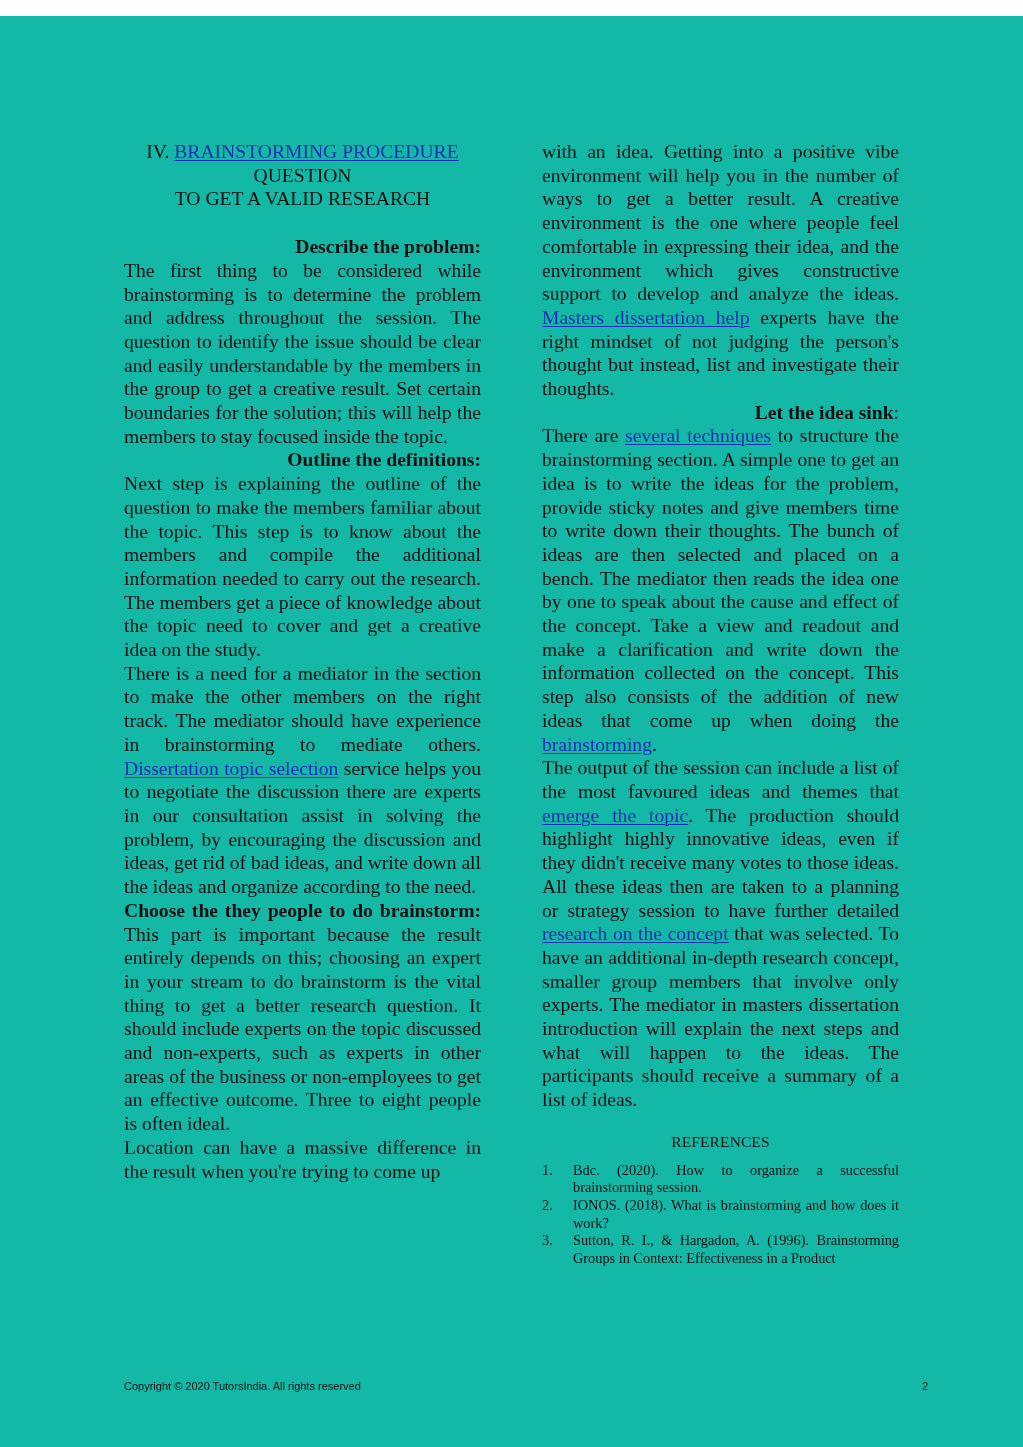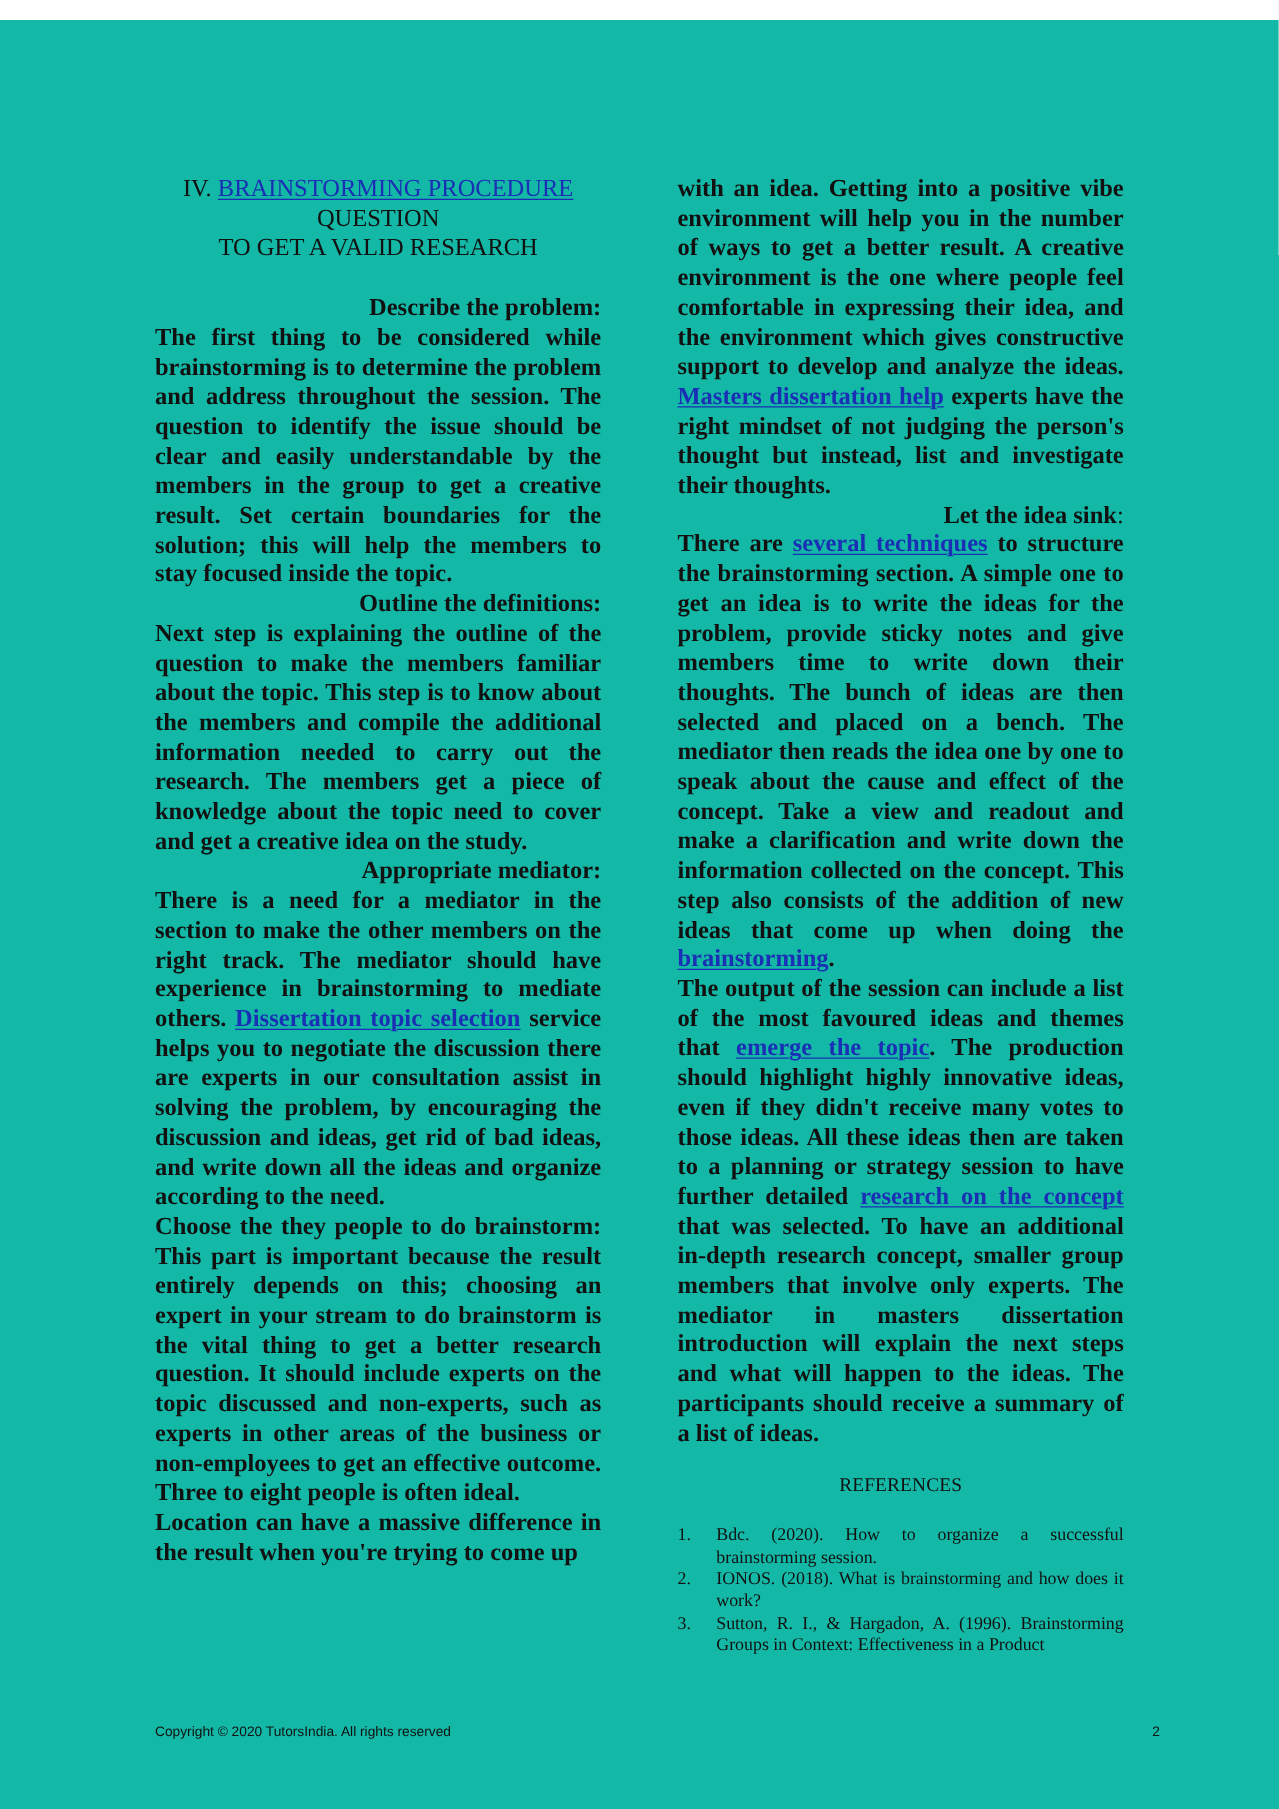--- a/index.html
+++ b/index.html
@@ -11,22 +11,22 @@
     font-size: 19.6px; line-height: 23.7px; color: #111;
     text-align: justify;
   }
   .col-left { left: 124px; width: 357px; }
   .col-right { left: 542px; width: 357px; }
   .title { text-align: center; margin: 0 0 24px 0; font-size: 19.6px; line-height: 23.7px; font-weight: normal; }
   .title div { text-align: center; }
   a.lnk { color: #1a2fb5; text-decoration: underline; text-decoration-thickness: 1px; text-underline-offset: 2px; }
   .h { font-weight: bold; text-align: right; }
   .h-just { font-weight: bold; text-align: justify; text-align-last: justify; }
-  p { margin: 0; font-weight: bold; }
-  .refs-title { text-align: center; font-size: 15.5px; margin-top: 18px; margin-bottom: 19px; letter-spacing: 0.1px; }
+  p { margin: 0; }
+  .refs-title { text-align: center; font-size: 15.5px; margin-top: 18px; margin-bottom: 8px; letter-spacing: 0.1px; }
   ol.refs { margin: 0; padding: 0; list-style: none; font-size: 14.3px; line-height: 17.7px; }
   ol.refs li { position: relative; padding-left: 31px; text-align: justify; }
   ol.refs li .num { position: absolute; left: 0; top: 0; }
   .footer {
     position: absolute; top: 1364px; left: 124px; width: 804px;
     font-family: "Liberation Sans", "DejaVu Sans", sans-serif; font-size: 11px; color: #111;
   }
   .footer .pgnum { position: absolute; right: 0; top: 0; }
 </style>
 </head>
@@ -43,21 +43,20 @@
       <div>QUESTION</div>
       <div>TO GET A VALID RESEARCH</div>
     </div>
 
     <p class="h">Describe the problem:</p>
     <p>The first thing to be considered while brainstorming is to determine the problem and address throughout the session. The question to identify the issue should be clear and easily understandable by the members in the group to get a creative result. Set certain boundaries for the solution; this will help the members to stay focused inside the topic.</p>
 
     <p class="h">Outline the definitions:</p>
     <p>Next step is explaining the outline of the question to make the members familiar about the topic. This step is to know about the members and compile the additional information needed to carry out the research. The members get a piece of knowledge about the topic need to cover and get a creative idea on the study.</p>
 
-    <p class="h">Appropriate mediator:</p>
     <p><span>There is a need for a mediator in the section to make the other members on the right track. The mediator should have experience in brainstorming to mediate others. </span><a class="lnk">Dissertation topic selection</a><span> service helps you to negotiate the discussion there are experts in our consultation assist in solving the problem, by encouraging the discussion and ideas, get rid of bad ideas, and write down all the ideas and organize according to the need.</span></p>
 
     <p class="h-just">Choose the they people to do brainstorm:</p>
     <p>This part is important because the result entirely depends on this; choosing an expert in your stream to do brainstorm is the vital thing to get a better research question. It should include experts on the topic discussed and non-experts, such as experts in other areas of the business or non-employees to get an effective outcome. Three to eight people is often ideal.</p>
 
     <p>Location can have a massive difference in the result when you're trying to come up</p>
   </div>
 
   <div class="col col-right">
     <p><span>with an idea. Getting into a positive vibe environment will help you in the number of ways to get a better result. A creative environment is the one where people feel comfortable in expressing their idea, and the environment which gives constructive support to develop and analyze the ideas. </span><a class="lnk">Masters dissertation help</a><span> experts have the right mindset of not judging the person's thought but instead, list and investigate their thoughts.</span></p>

